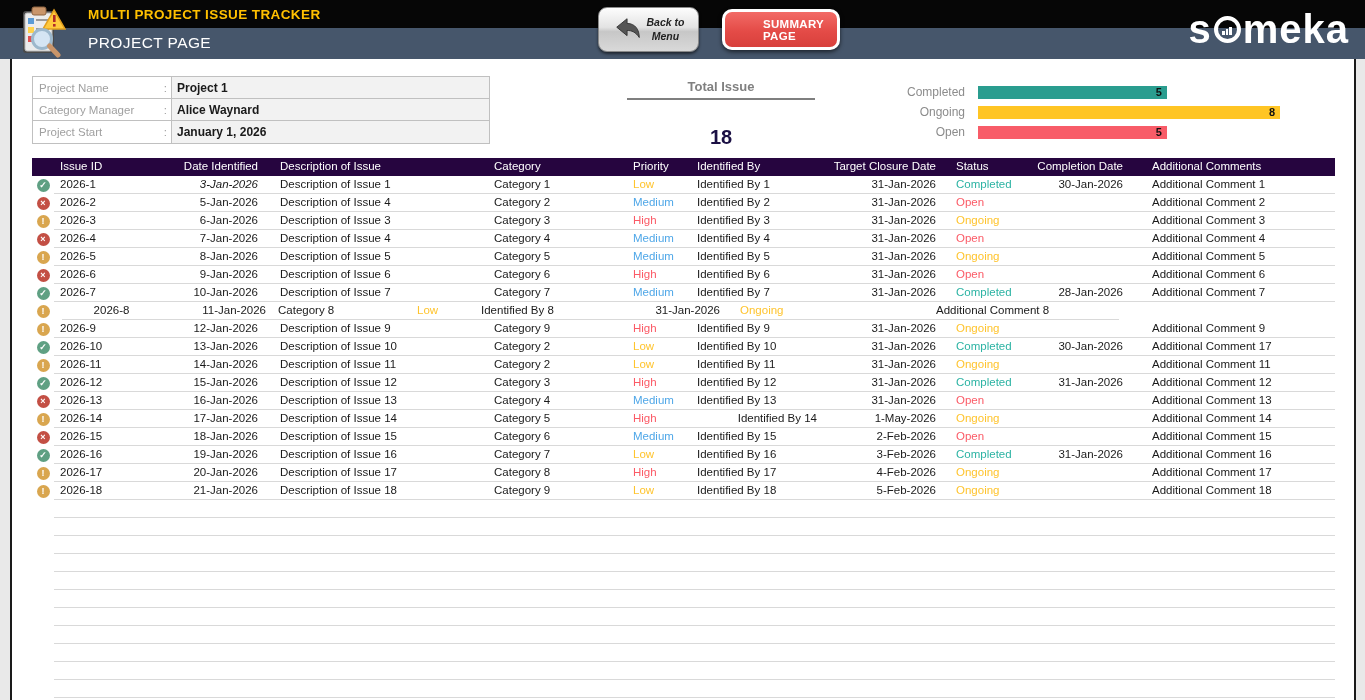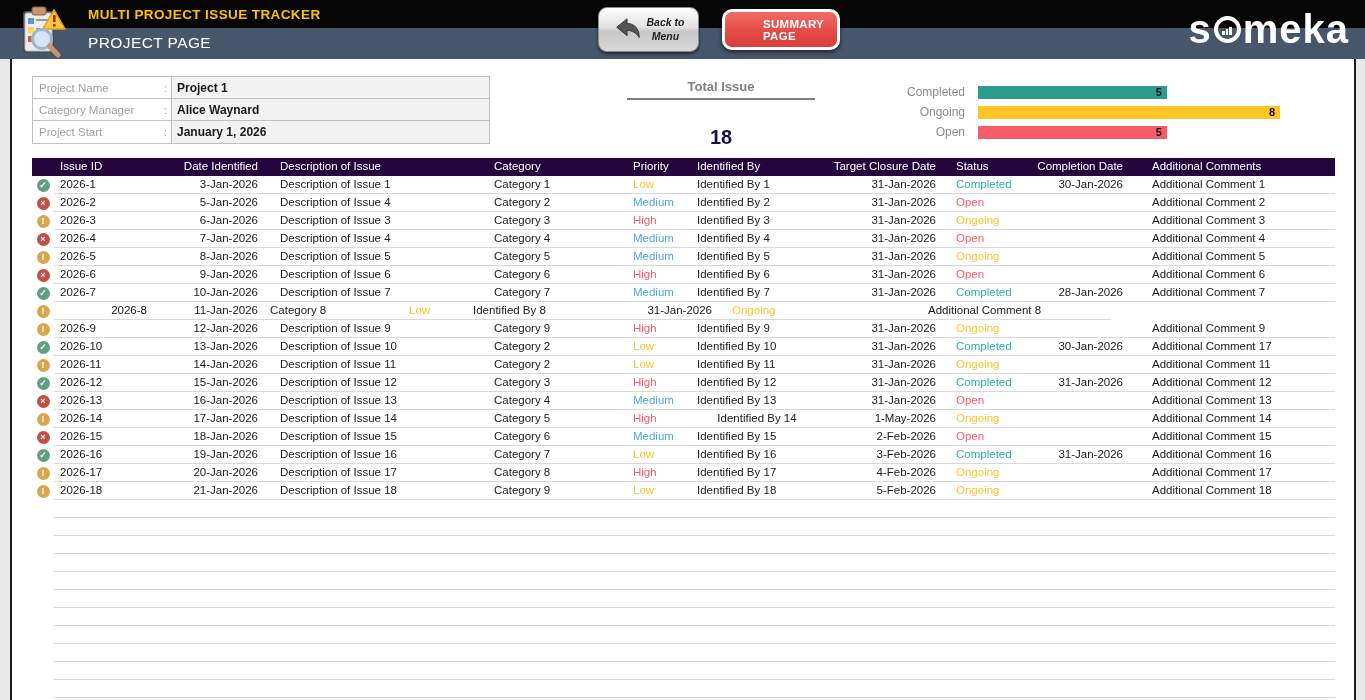--- a/index.html
+++ b/index.html
@@ -189,21 +189,21 @@
         <div class="cell" style="width: 92px; text-align: left; padding-left: 12px;">Status</div>
         <div class="cell" style="width: 94px; text-align: right; padding-right: 7px;">Completion Date</div>
         <div class="cell" style="width: 205px; text-align: left; padding-left: 22px;">Additional Comments</div>
       </div>
     <div id="tbl-body">
         <div class="row">
           <div class="cell icon-cell noline" style="width: 22px; text-align: center;">
             <span class="sicon" style="background: rgb(95, 160, 131);">✓</span>
           </div>
           <div class="cell" style="width: 93px; text-align: left; padding-left: 6px;">2026-1</div>
-          <div class="cell" style="width: 117px; text-align: right; padding-right: 6px;">3-Jan-2026</div>
+          <div class="cell" style="width: 117px; text-align: right; padding-right: 6px; font-style: italic;">3-Jan-2026</div>
           <div class="cell" style="width: 224px; text-align: left; padding-left: 16px;">Description of Issue 1</div>
           <div class="cell" style="width: 139px; text-align: left; padding-left: 6px;">Category 1</div>
           <div class="cell" style="width: 63px; text-align: left; padding-left: 6px; color: rgb(255, 196, 46);">Low</div>
           <div class="cell" style="width: 127px; text-align: left; padding-left: 7px;">Identified By 1</div>
           <div class="cell" style="width: 127px; text-align: right; padding-right: 8px;">31-Jan-2026</div>
           <div class="cell" style="width: 92px; text-align: left; padding-left: 12px; color: rgb(43, 179, 163);">Completed</div>
           <div class="cell" style="width: 94px; text-align: right; padding-right: 7px;">30-Jan-2026</div>
           <div class="cell" style="width: 205px; text-align: left; padding-left: 22px;">Additional Comment 1</div>
         </div>
         <div class="row">
@@ -293,21 +293,21 @@
           <div class="cell" style="width: 127px; text-align: left; padding-left: 7px;">Identified By 7</div>
           <div class="cell" style="width: 127px; text-align: right; padding-right: 8px;">31-Jan-2026</div>
           <div class="cell" style="width: 92px; text-align: left; padding-left: 12px; color: rgb(43, 179, 163);">Completed</div>
           <div class="cell" style="width: 94px; text-align: right; padding-right: 7px;">28-Jan-2026</div>
           <div class="cell" style="width: 205px; text-align: left; padding-left: 22px;">Additional Comment 7</div>
         </div>
         <div class="row">
           <div class="cell icon-cell noline" style="width: 22px; text-align: center;">
             <span class="sicon" style="background: rgb(217, 166, 79);">!</span>
           </div>
-          <div class="cell" style="width: 93px; text-align: right; padding-left: 6px;">2026-8</div>
+          <div class="cell" style="width: 93px; text-align: center; padding-left: 6px; margin-left: 8px;">2026-8</div>
           <div class="cell" style="width: 117px; text-align: right; padding-right: 6px;">11-Jan-2026</div>
           <div class="cell" style="width: 139px; text-align: left; padding-left: 6px;">Category 8</div>
           <div class="cell" style="width: 63px; text-align: left; padding-left: 6px; color: rgb(255, 196, 46);">Low</div>
           <div class="cell" style="width: 127px; text-align: left; padding-left: 7px;">Identified By 8</div>
           <div class="cell" style="width: 127px; text-align: right; padding-right: 8px;">31-Jan-2026</div>
           <div class="cell" style="width: 92px; text-align: left; padding-left: 12px; color: rgb(255, 196, 46);">Ongoing</div>
           <div class="cell" style="width: 94px; text-align: right; padding-right: 7px;"></div>
           <div class="cell" style="width: 205px; text-align: left; padding-left: 22px;">Additional Comment 8</div>
         </div>
         <div class="row">
@@ -387,21 +387,21 @@
         </div>
         <div class="row">
           <div class="cell icon-cell noline" style="width: 22px; text-align: center;">
             <span class="sicon" style="background: rgb(217, 166, 79);">!</span>
           </div>
           <div class="cell" style="width: 93px; text-align: left; padding-left: 6px;">2026-14</div>
           <div class="cell" style="width: 117px; text-align: right; padding-right: 6px;">17-Jan-2026</div>
           <div class="cell" style="width: 224px; text-align: left; padding-left: 16px;">Description of Issue 14</div>
           <div class="cell" style="width: 139px; text-align: left; padding-left: 6px;">Category 5</div>
           <div class="cell" style="width: 63px; text-align: left; padding-left: 6px; color: rgb(251, 90, 102);">High</div>
-          <div class="cell" style="width: 127px; text-align: center; padding-left: 7px;">Identified By 14</div>
+          <div class="cell" style="width: 127px; text-align: right; padding-left: 7px;">Identified By 14</div>
           <div class="cell" style="width: 127px; text-align: right; padding-right: 8px;">1-May-2026</div>
           <div class="cell" style="width: 92px; text-align: left; padding-left: 12px; color: rgb(255, 196, 46);">Ongoing</div>
           <div class="cell" style="width: 94px; text-align: right; padding-right: 7px;"></div>
           <div class="cell" style="width: 205px; text-align: left; padding-left: 22px;">Additional Comment 14</div>
         </div>
         <div class="row">
           <div class="cell icon-cell noline" style="width: 22px; text-align: center;">
             <span class="sicon" style="background: rgb(195, 79, 68);">×</span>
           </div>
           <div class="cell" style="width: 93px; text-align: left; padding-left: 6px;">2026-15</div>

